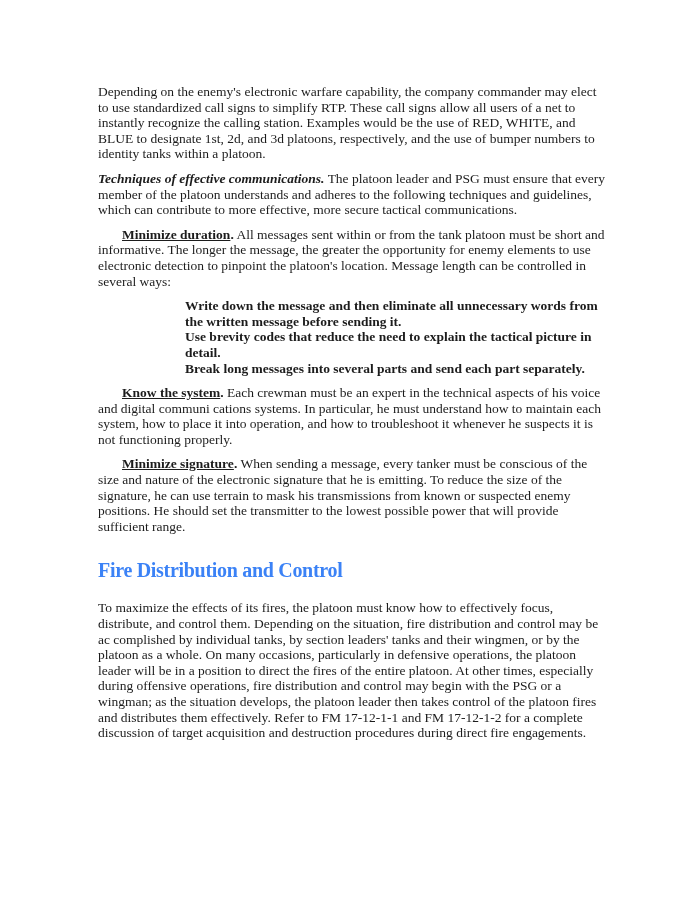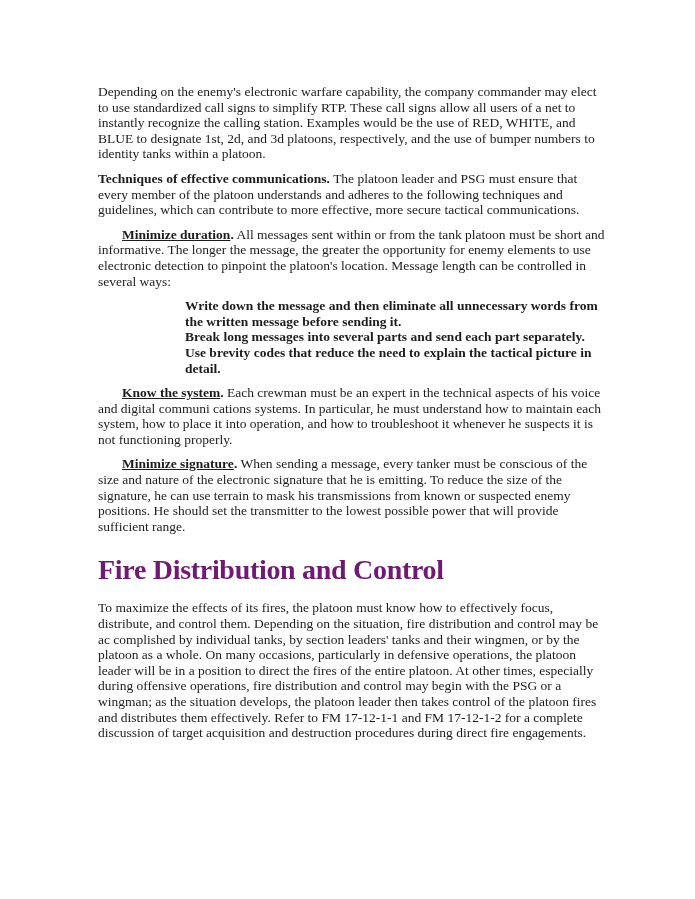--- a/index.html
+++ b/index.html
@@ -23,46 +23,47 @@
   }
   .body-text {
     width: 512px;
     font-size: 13.5px;
     line-height: 15.6px;
     margin: 0 0 9px 0;
     text-align: left;
   }
   .lead-bold-italic {
     font-weight: bold;
+    font-style: italic;
   }
   .lead-bold-underline {
     font-weight: bold;
     text-decoration: underline;
     margin-left: 24px;
   }
   .bold-dot {
     font-weight: bold;
   }
   .methods-list {
     margin: 0 0 9px 87px;
     width: 425px;
     font-weight: bold;
   }
   .methods-list p {
     margin: 0;
     font-size: 13.5px;
     line-height: 15.6px;
   }
   .section-heading {
-    font-size: 28px;
+    font-size: 20px;
     line-height: 32px;
     font-weight: bold;
     letter-spacing: -0.3px;
     margin: 20px 0 14px 0;
-    color: #701a75;
+    color: #3b82f6;
   }
 </style>
 </head>
 <body>
 
 <div class="page">
 
   <p class="body-text">
     <span>Depending on the enemy's electronic warfare capability, the company commander may elect to use standardized call signs to simplify RTP. These call signs allow all users of a net to instantly recognize the calling station. Examples would be the use of RED, WHITE, and BLUE to designate 1st, 2d, and 3d platoons, respectively, and the use of bumper numbers to identity tanks within a platoon.</span>
   </p>
@@ -72,22 +73,22 @@
     <span>The platoon leader and PSG must ensure that every member of the platoon understands and adheres to the following techniques and guidelines, which can contribute to more effective, more secure tactical communications.</span>
   </p>
 
   <p class="body-text">
     <span class="lead-bold-underline">Minimize duration</span><span class="bold-dot">.</span>
     <span>All messages sent within or from the tank platoon must be short and informative. The longer the message, the greater the opportunity for enemy elements to use electronic detection to pinpoint the platoon's location. Message length can be controlled in several ways:</span>
   </p>
 
   <div class="methods-list">
     <p>Write down the message and then eliminate all unnecessary words from the written message before sending it.</p>
+    <p>Use brevity codes that reduce the need to explain the tactical picture in detail.</p>
     <p>Break long messages into several parts and send each part separately.</p>
-    <p>Use brevity codes that reduce the need to explain the tactical picture in detail.</p>
   </div>
 
   <p class="body-text">
     <span class="lead-bold-underline">Know the system</span><span class="bold-dot">.</span>
     <span>Each crewman must be an expert in the technical aspects of his voice and digital communi cations systems. In particular, he must understand how to maintain each system, how to place it into operation, and how to troubleshoot it whenever he suspects it is not functioning properly.</span>
   </p>
 
   <p class="body-text">
     <span class="lead-bold-underline">Minimize signature</span><span class="bold-dot">.</span>
     <span>When sending a message, every tanker must be conscious of the size and nature of the electronic signature that he is emitting. To reduce the size of the signature, he can use terrain to mask his transmissions from known or suspected enemy positions. He should set the transmitter to the lowest possible power that will provide sufficient range.</span>

